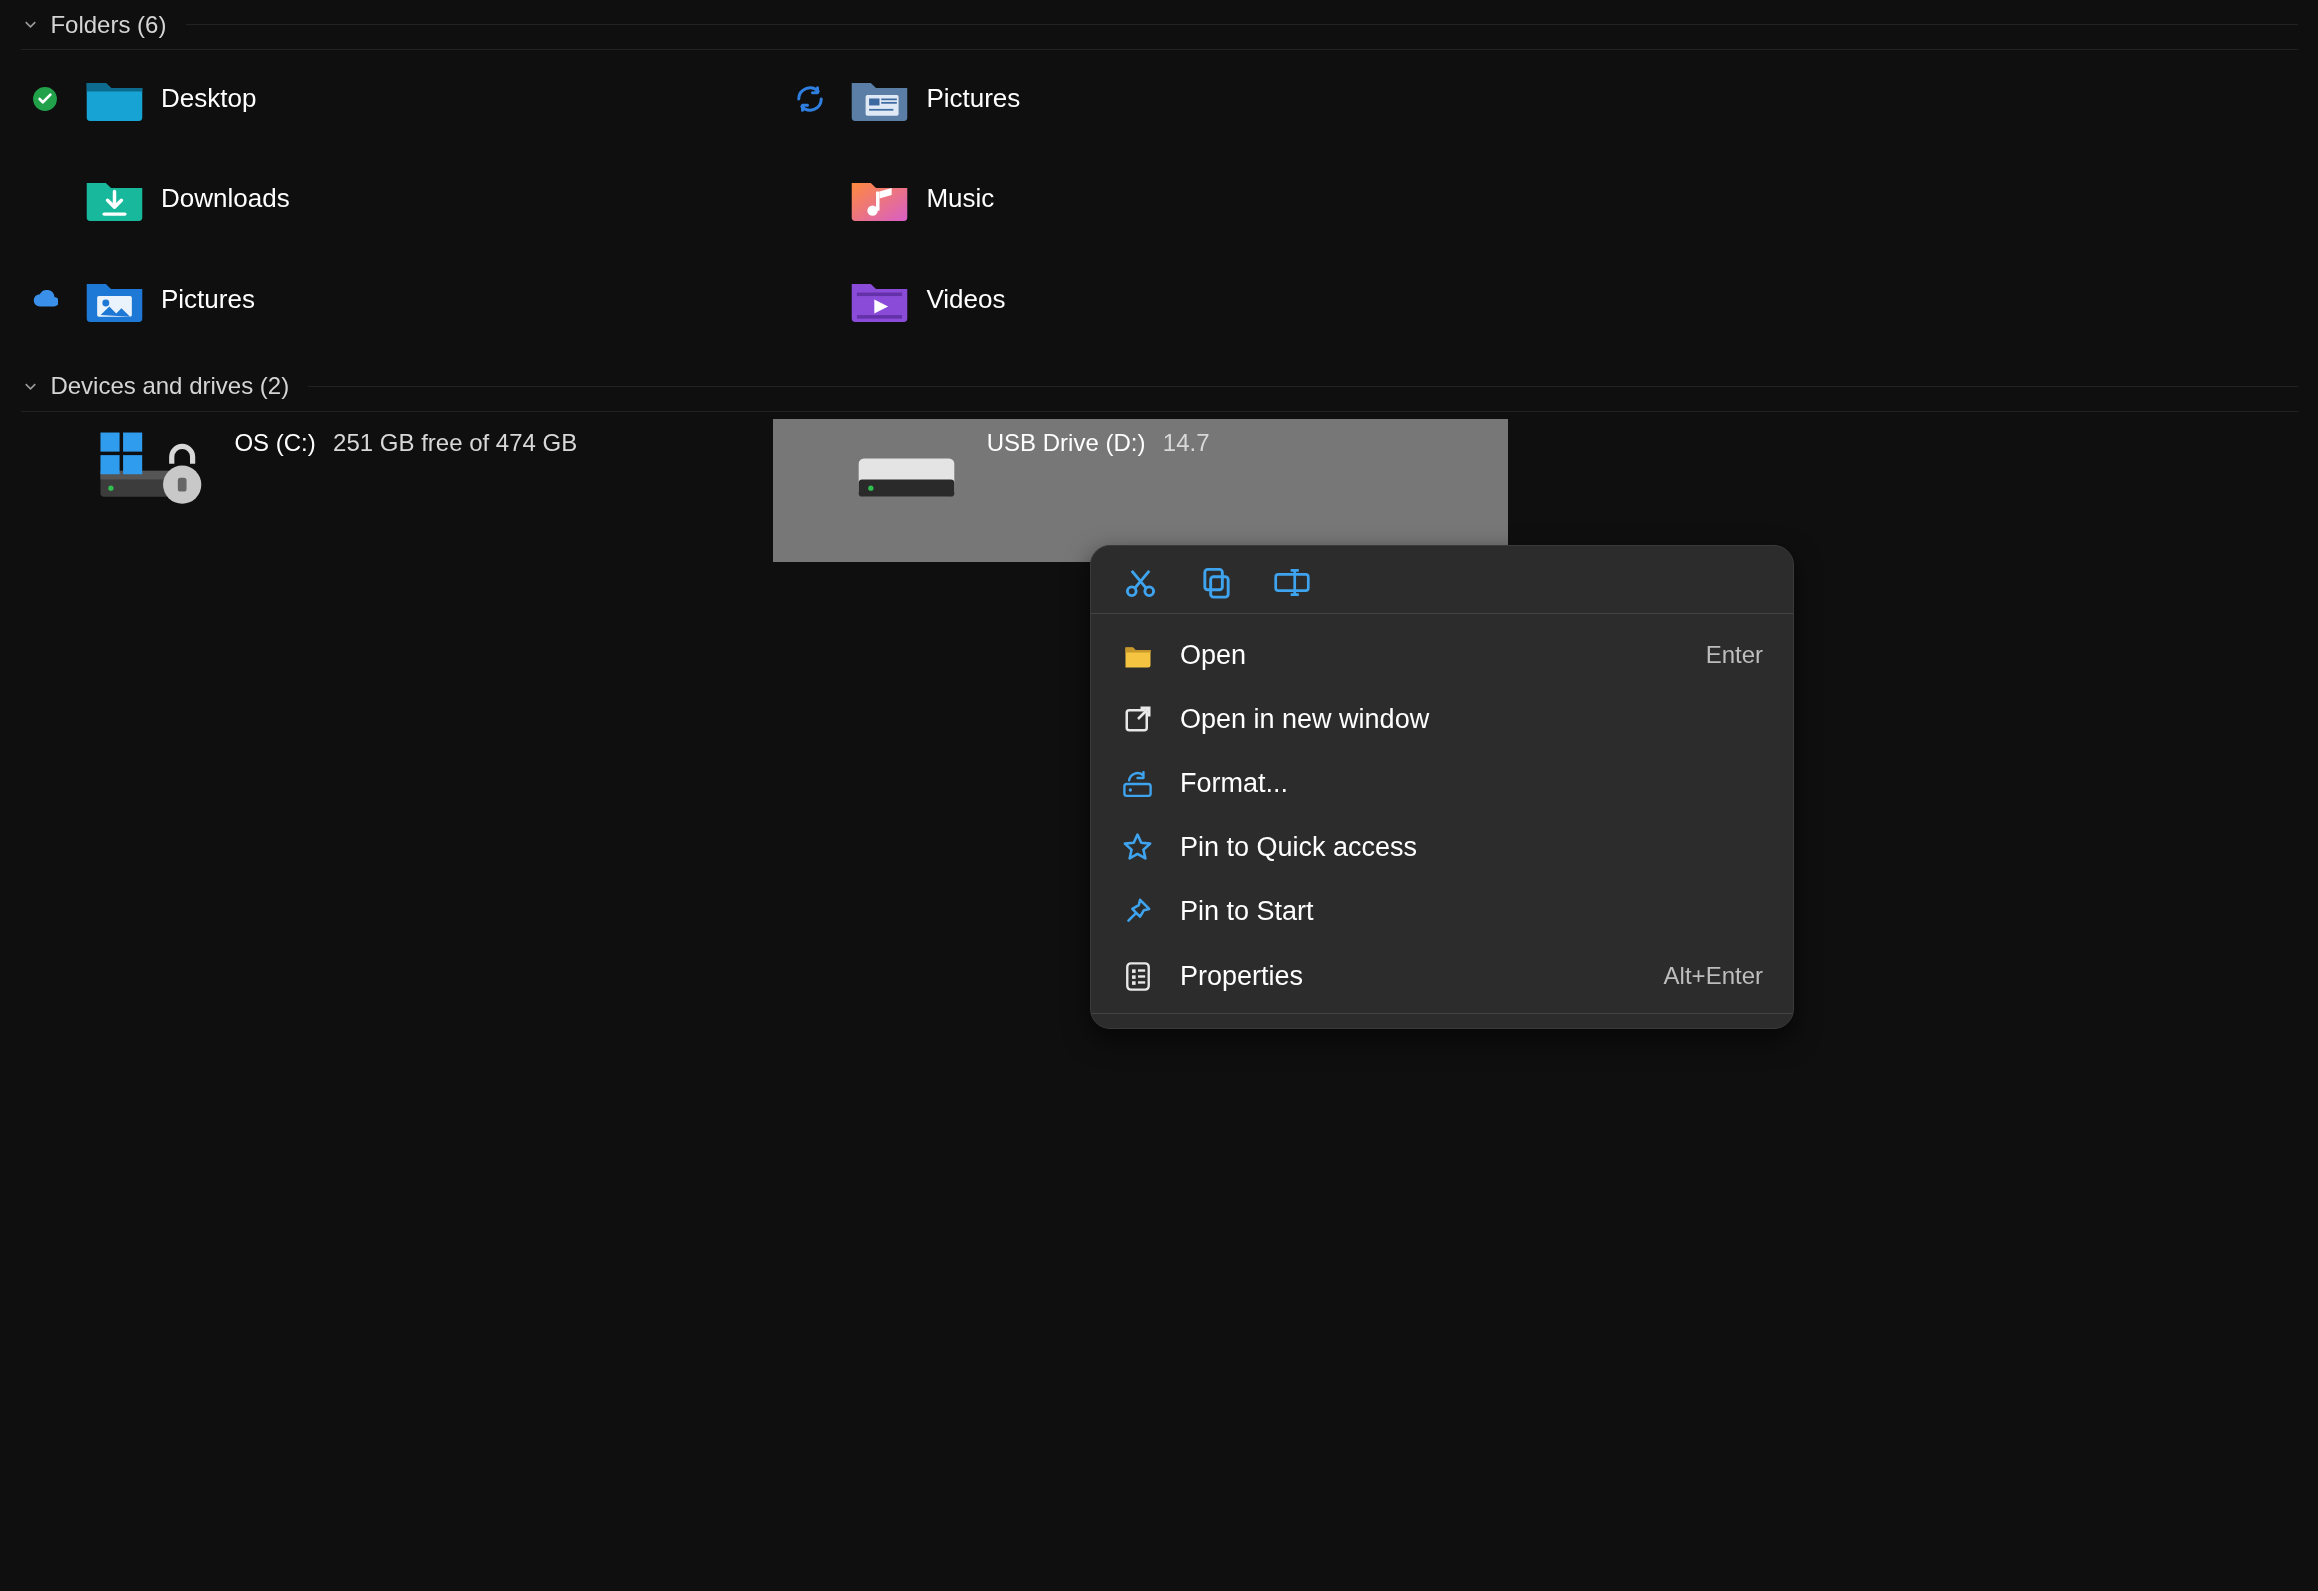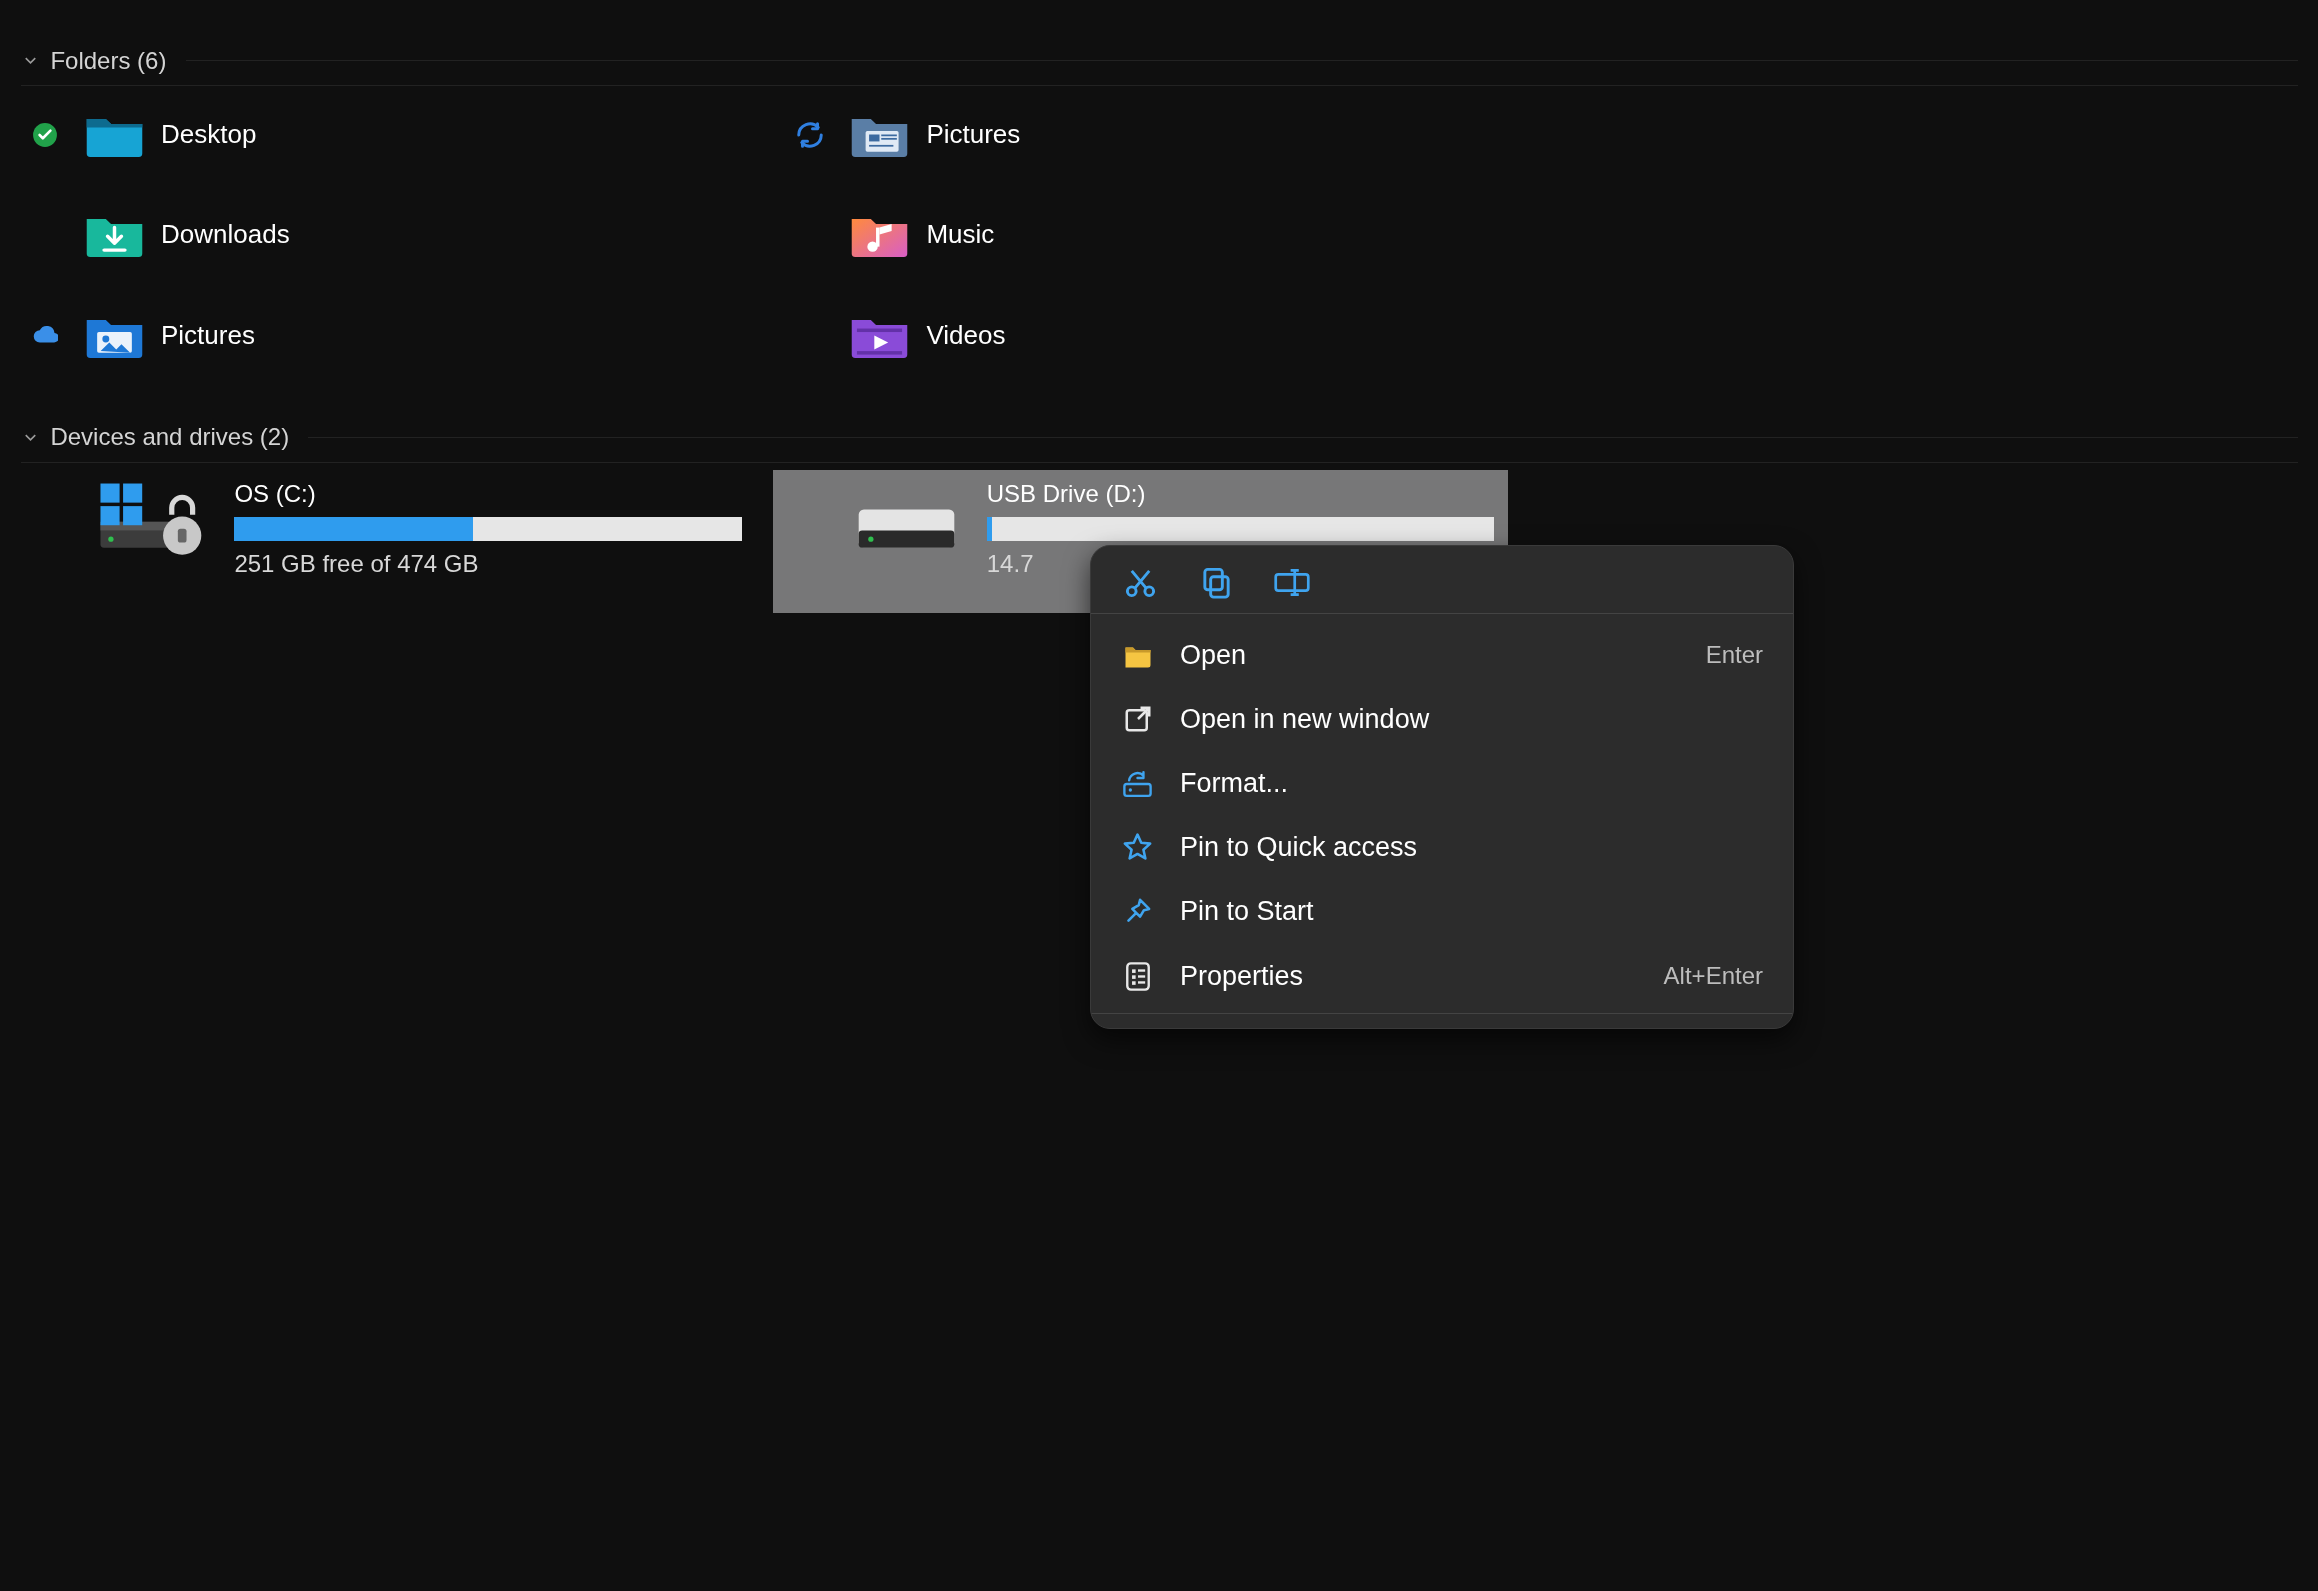--- a/index.html
+++ b/index.html
@@ -8,42 +8,42 @@
     --muted:#d4d4d4;
     --sel:#777778;
     --accent:#2f9cee;
     --menu-bg:#2c2c2c;
     --menu-divider:#444;
   }
   html,body{margin:0;padding:0;height:100%;background:var(--bg);color:var(--text);
     font-family:"Segoe UI",Arial,Helvetica,sans-serif;font-size:24px;}
   body{width:2319px;min-height:1592px;position:relative;overflow:hidden;}
 
-  .section{padding:0 21px 0 21px;margin-top:36px;}
+  .section{padding:0 21px 0 21px;}
   .section-header{display:flex;align-items:center;gap:10.4px;height:49px;
     border-bottom:0.9px solid #222;margin-bottom:7px;}
   .section-header .chev{color:#9c9c9c;}
   .section-header .title{color:var(--muted);font-size:24px;}
   .divider{flex:1;border-bottom:0.9px solid #222;margin-left:8.7px;}
 
   
   .folder-row{display:flex;gap:17.4px;flex-wrap:wrap;margin-bottom:21px;}
   .folder-item{display:flex;align-items:center;width:748px;height:83px;gap:17px;position:relative;}
   .status-col{width:47px;display:flex;justify-content:center;align-items:center;}
   .folder-icon{width:59px;height:49px;display:flex;justify-content:center;align-items:center;}
   .folder-label{font-size:26px;}
   .folder-status{font-size:26px;}
 
   
   .drive-row{display:flex;gap:17.4px;flex-wrap:wrap;}
   .drive-item{display:flex;width:735px;height:143px;padding:10.4px 14px 14px 5.2px;
     box-sizing:border-box;gap:22.6px;align-items:flex-start;}
   .drive-item.selected{background:var(--sel);}
   .drive-icon{width:116px;height:80px;display:flex;justify-content:center;align-items:flex-start;position:relative;}
-  .drive-body{display:flex;flex-direction:column;gap:8.7px;flex:1;}
+  .drive-body{display:flex;flex-direction:row;gap:8.7px;flex:1;}
   .drive-name{font-size:24px;}
   .drive-bar{height:24px;background:#e6e6e6;position:relative;}
   .drive-fill{position:absolute;left:0;top:0;bottom:0;background:var(--accent);}
   .drive-sub{font-size:24px;color:#d8d8d8;}
 
   
   .context-menu{position:absolute;width:702px;background:var(--menu-bg);
     border-radius:20px;box-shadow:0 10.4px 26px rgba(0,0,0,0.6);overflow:hidden;
     border:0.9px solid #3a3a3a;}
   .ctx-toolbar{display:flex;gap:38px;padding:17.4px 30px 12px 30px;border-bottom:0.9px solid var(--menu-divider);}

